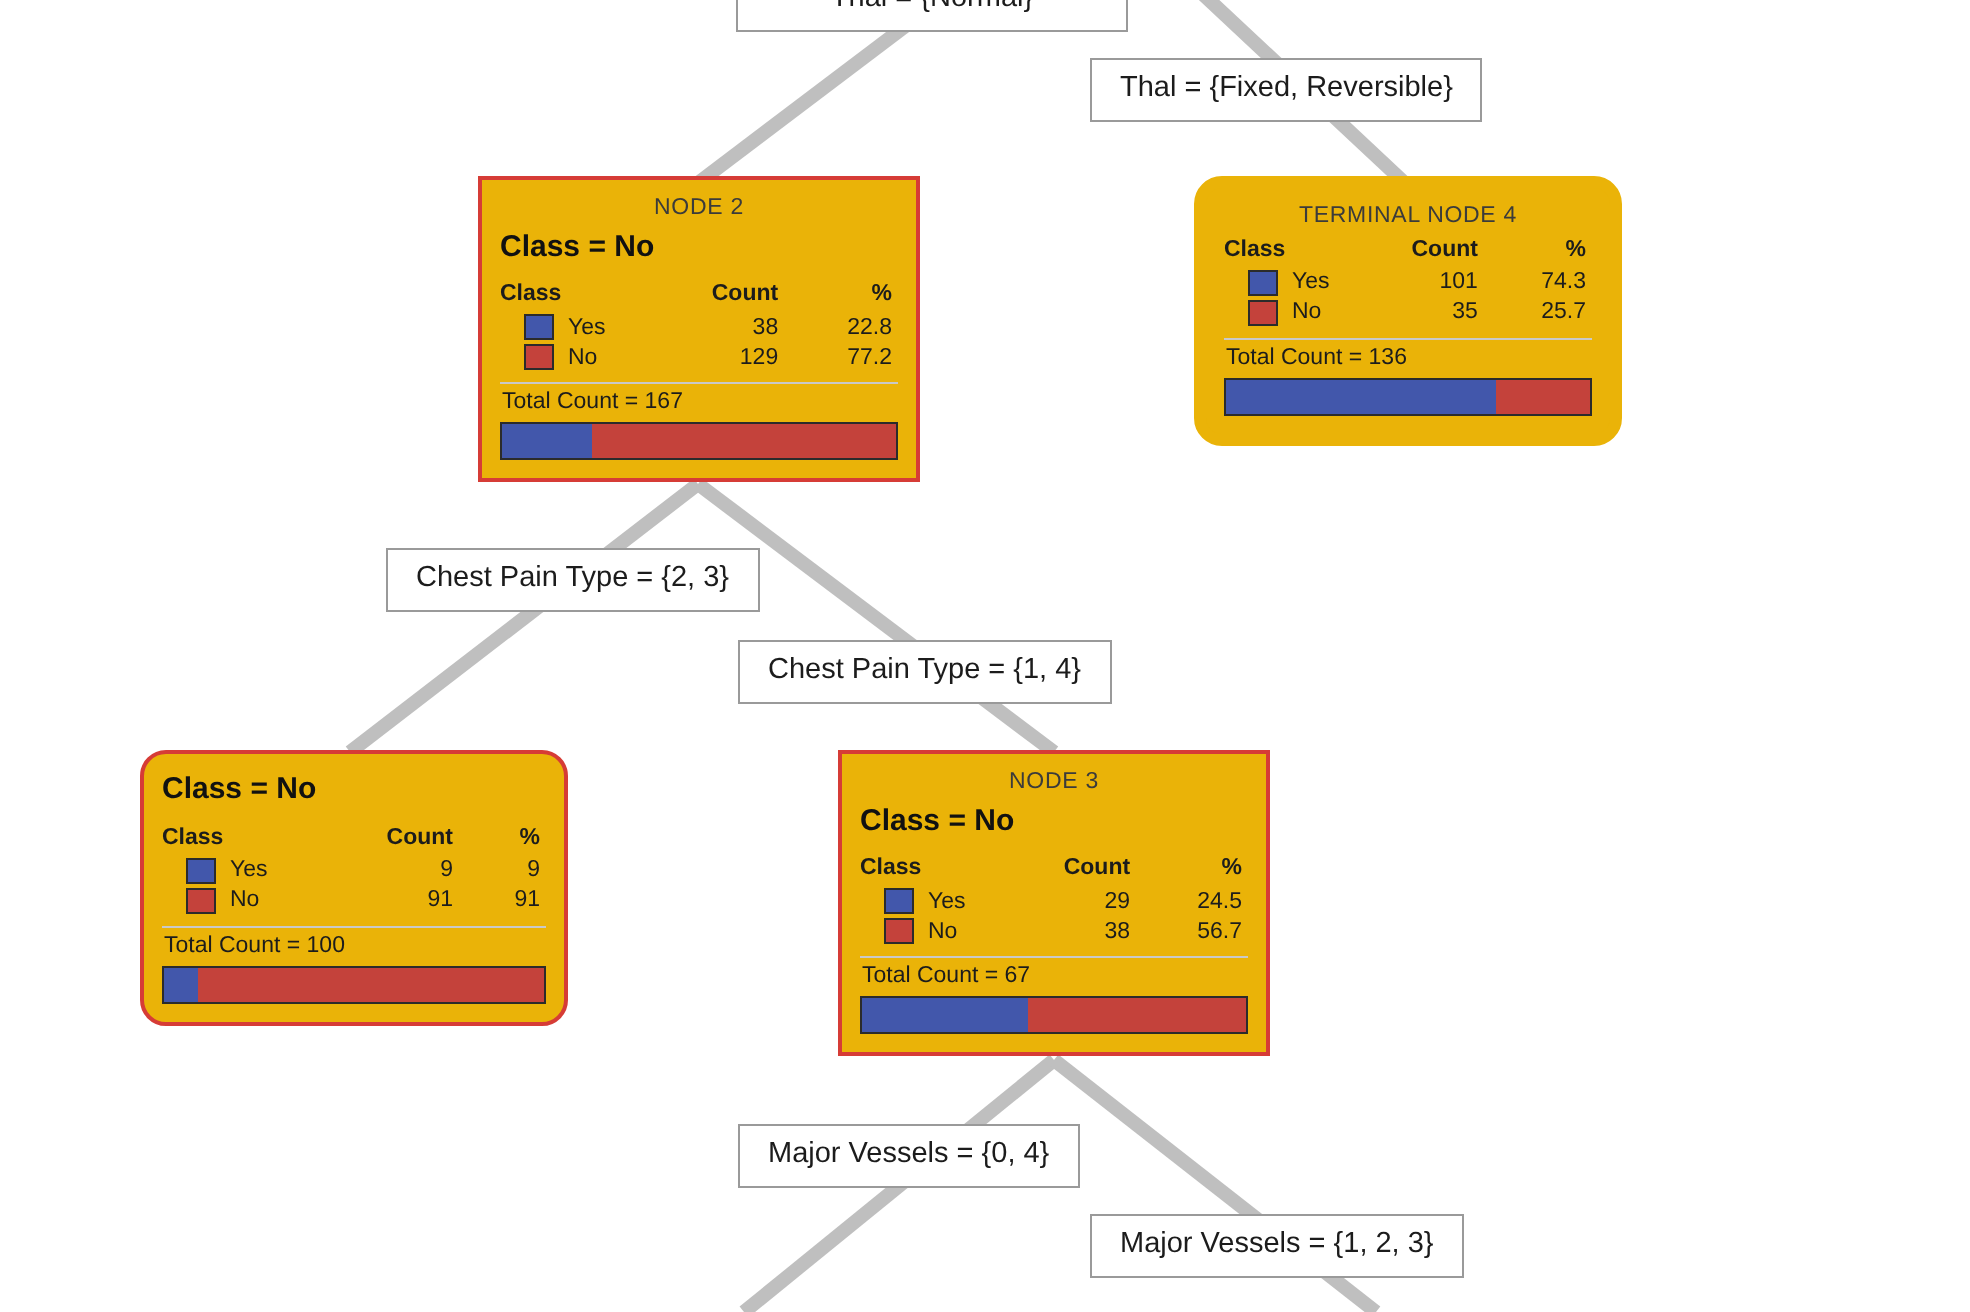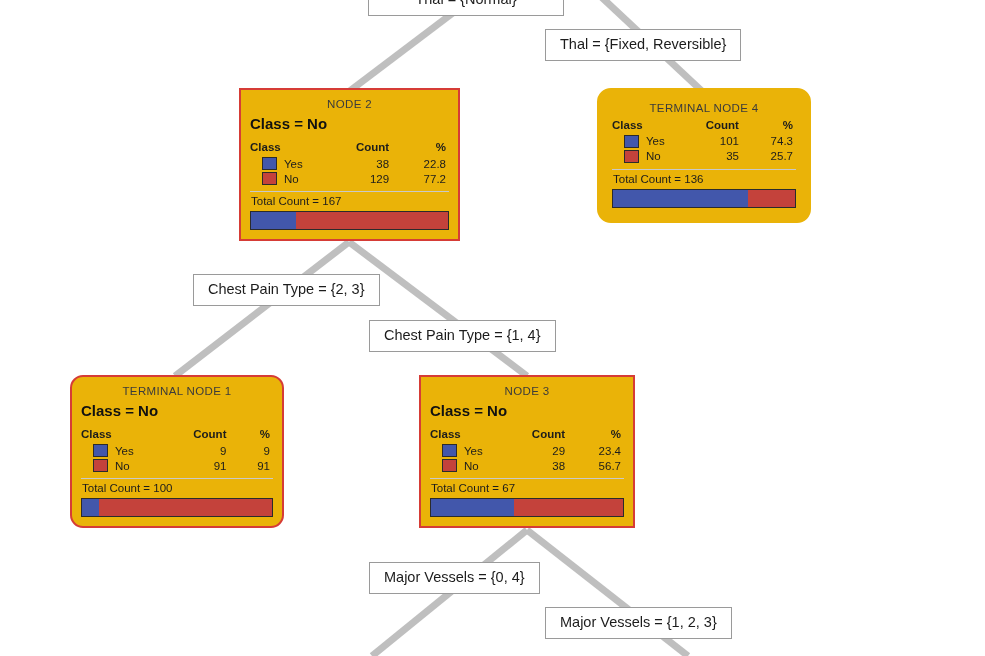--- a/index.html
+++ b/index.html
@@ -241,21 +241,20 @@
     </table>
     <hr class="node-sep">
     <div class="total-count">Total Count = 136</div>
     <div class="stack-bar">
         <div class="stack-seg" style="background: rgb(66, 87, 171); width: 74.3%;"></div>
         <div class="stack-seg" style="background: rgb(196, 66, 59); width: 25.7%;"></div>
       </div>
   </div>
 
   <div class="node round-red" style="left:70px; top:375px; width:214px;">
-    <div class="node-title">TERMINAL NODE 1</div>
     <div class="node-class">Class = No</div>
     <table class="node-table">
       <thead>
         <tr>
           <th class="c-class">Class</th>
           <th class="c-count">Count</th>
           <th class="c-pct">%</th>
         </tr>
       </thead>
       <tbody>
@@ -302,21 +301,21 @@
       </thead>
       <tbody>
         <tr>
           <td class="c-class">
             <span class="swatch-cell">
               <span class="swatch" style="background:#4257ab"></span>
               <span>Yes</span>
             </span>
           </td>
           <td class="c-count">29</td>
-          <td class="c-pct">23.4</td>
+          <td class="c-pct">24.5</td>
         </tr>
         <tr>
           <td class="c-class">
             <span class="swatch-cell">
               <span class="swatch" style="background:#c4423b"></span>
               <span>No</span>
             </span>
           </td>
           <td class="c-count">38</td>
           <td class="c-pct">56.7</td>

